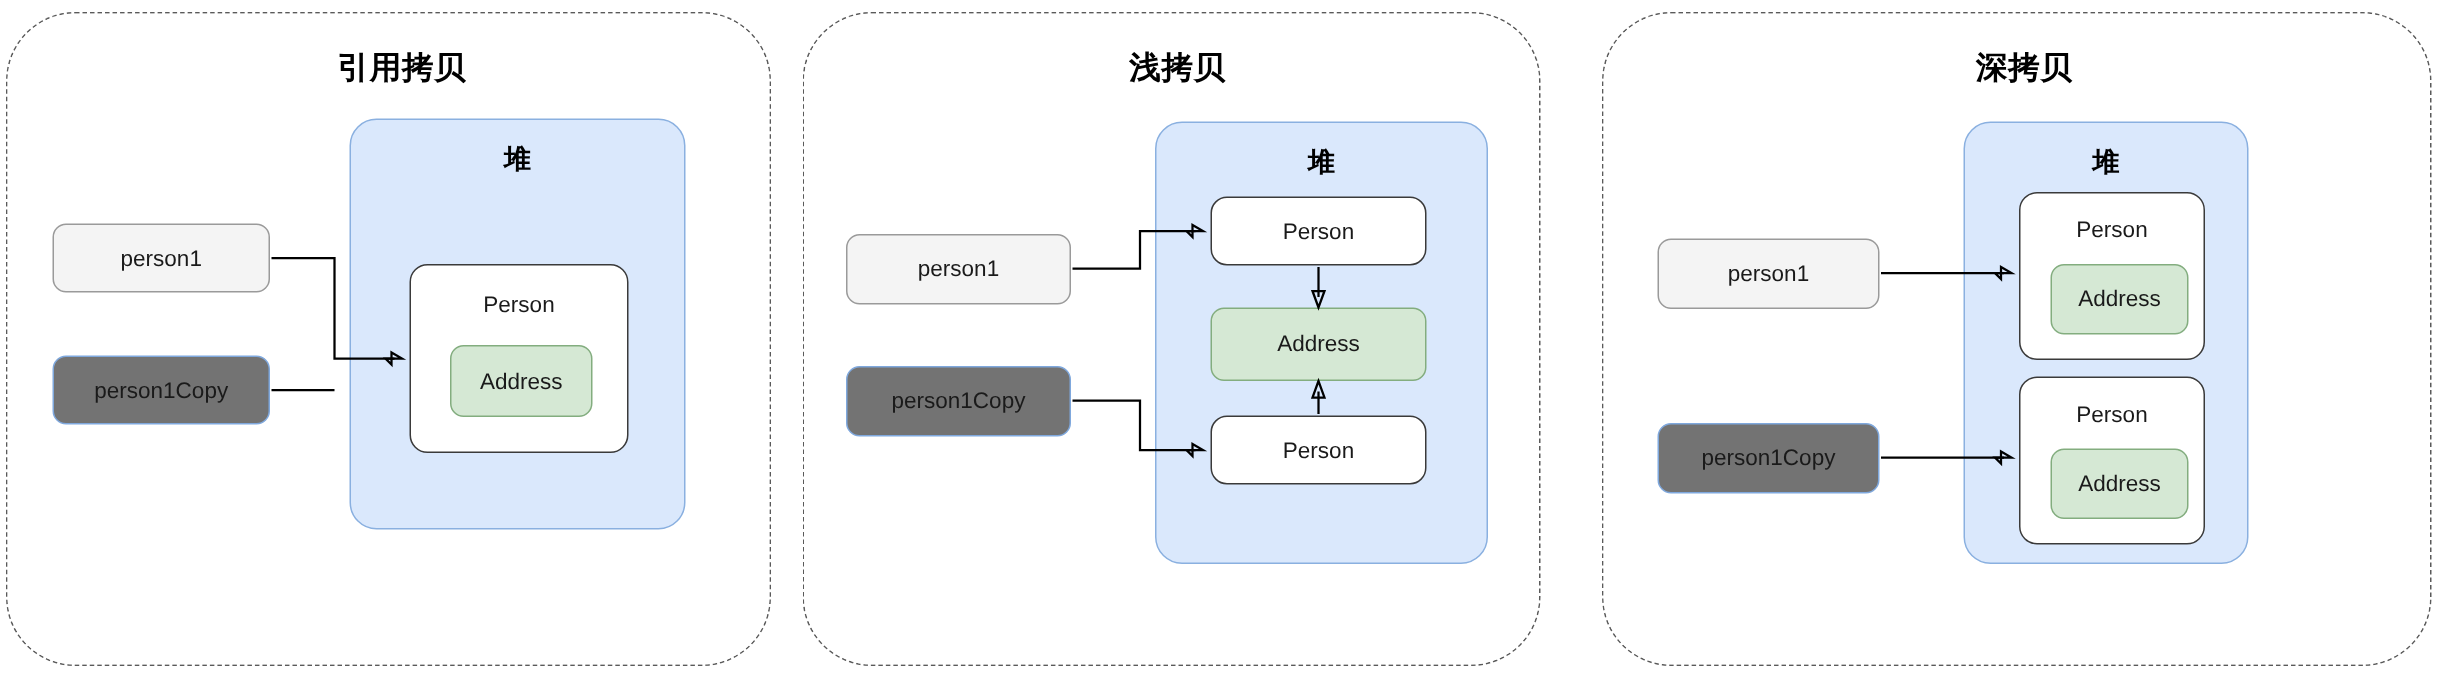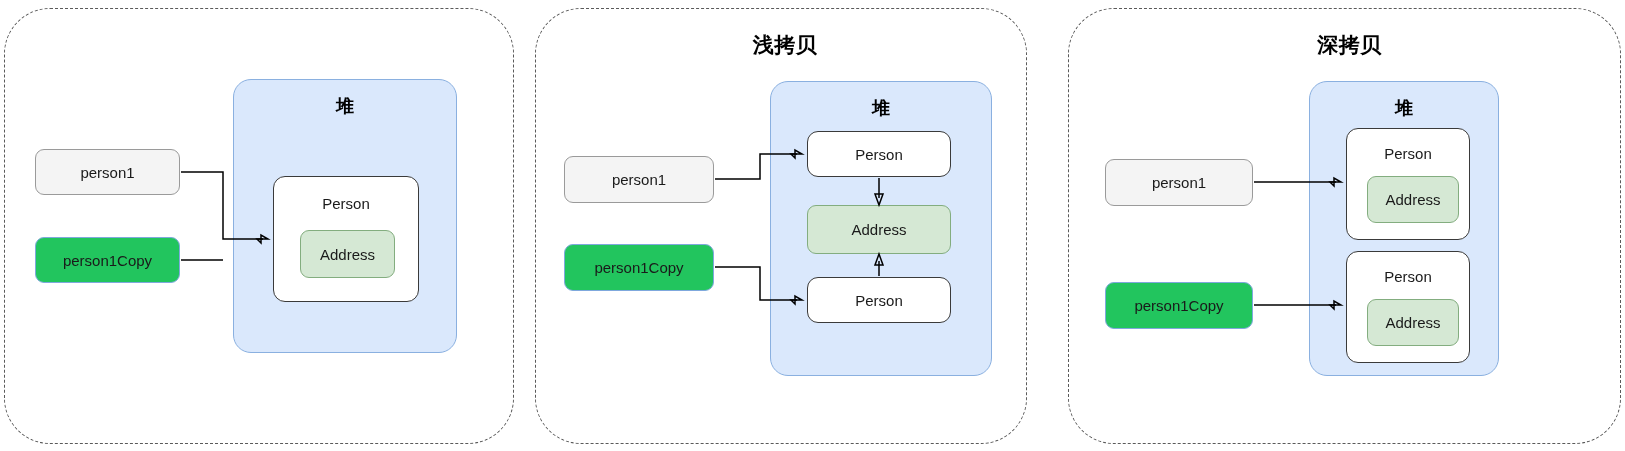--- a/index.html
+++ b/index.html
@@ -77,21 +77,21 @@
     align-items: center;
     justify-content: center;
     font-size: 15px;
     color: #1a1a1a;
   }
   .var-gray {
     background: #f4f4f4;
     border: 1.3px solid #9a9a9a;
   }
   .var-blue {
-    background: #22c55e;
+    background: #737373;
     border: 1.3px solid #7fa8dd;
   }
 
   
   .person-box {
     position: absolute;
     box-sizing: border-box;
     background: #ffffff;
     border: 1.6px solid #3a3a3a;
     border-radius: 12px;
@@ -155,20 +155,21 @@
     stroke-width: 1.5px;
     fill: none;
   }
 </style>
 </head>
 <body>
 
 <div class="canvas">
 
   <div class="panel panel-1">
+    <div class="panel-title">引用拷贝</div>
 
     <div class="heap" style="left:228px; top:70px; width:224px; height:274px;">
       <div class="heap-label">堆</div>
     </div>
 
     <div class="var-box var-gray" style="left:30px; top:140px; width:145px; height:46px;">person1</div>
 
     <div class="var-box var-blue" style="left:30px; top:228px; width:145px; height:46px;">person1Copy</div>
 
     <div class="person-box" style="left:268px; top:167px; width:146px; height:126px;">

